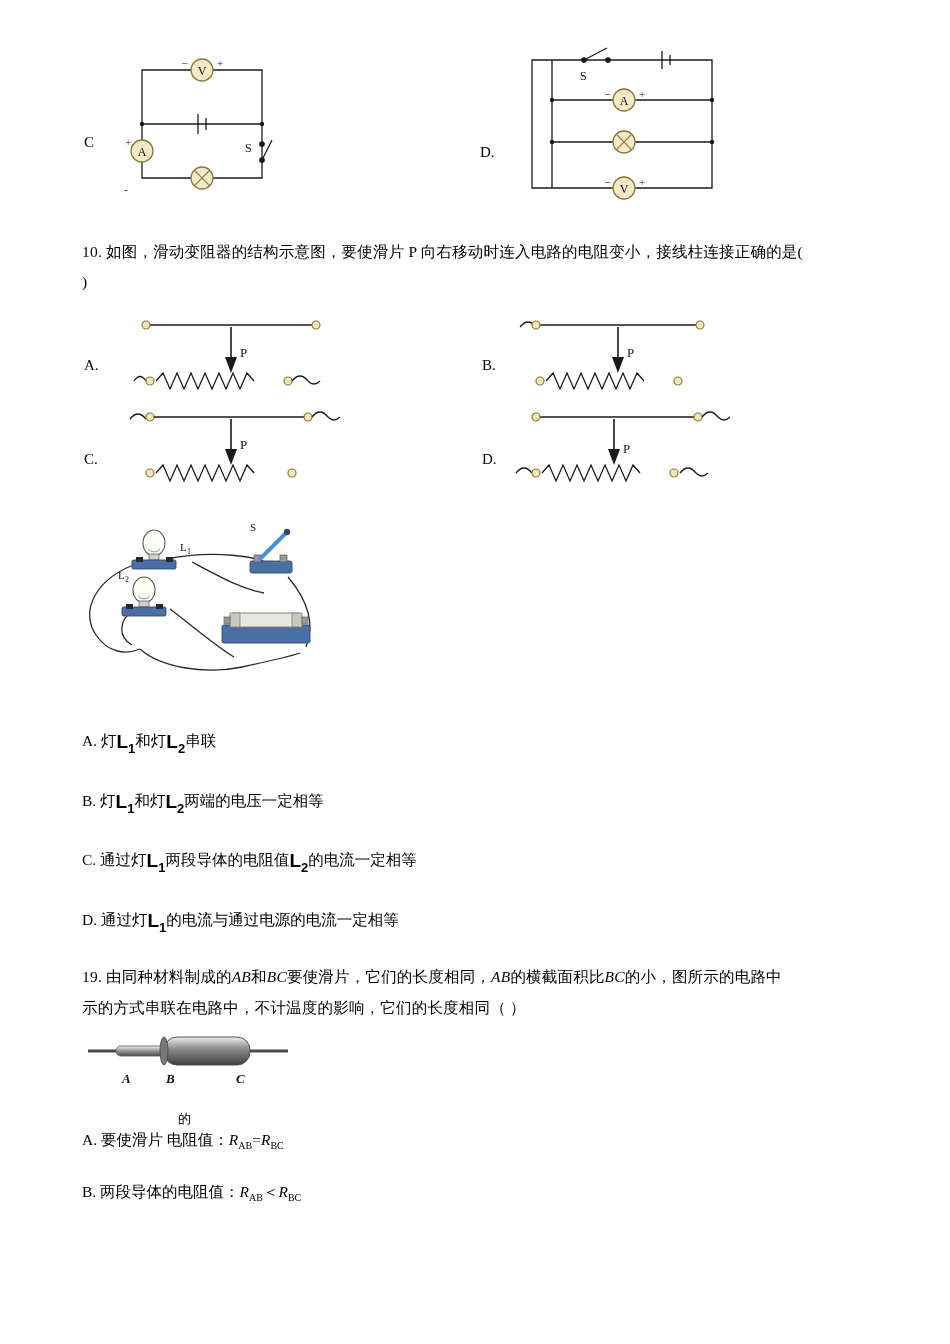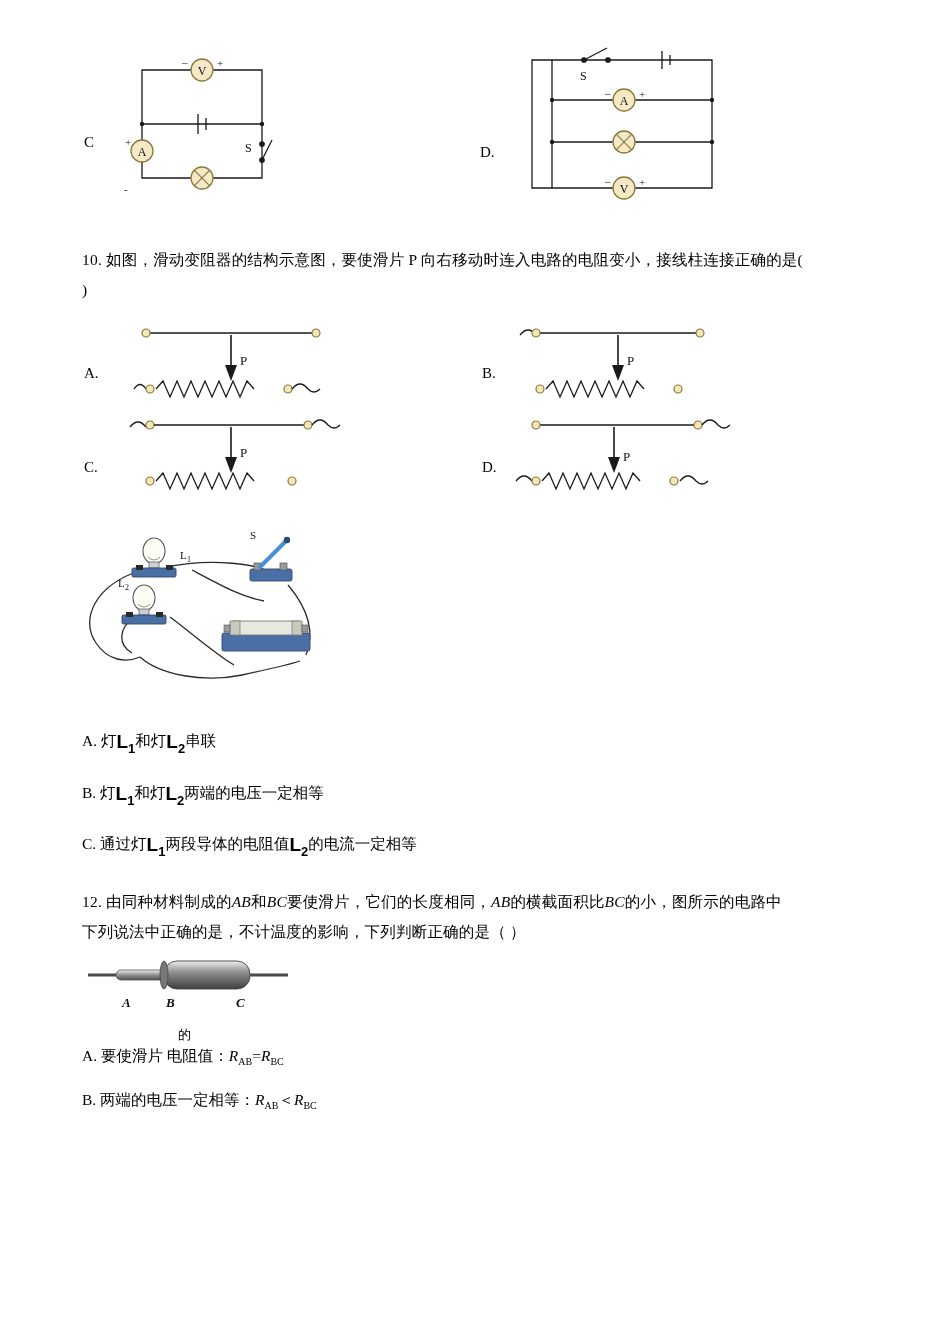--- a/index.html
+++ b/index.html
@@ -29,21 +29,21 @@
   }
   .qtext {
     font-size: 15.5px;
     line-height: 1.95;
     letter-spacing: 0.2px;
     text-align: justify;
   }
   .opt {
     font-size: 15.5px;
     line-height: 1.9;
-    margin-top: 14px;
+    margin-top: 22px;
   }
   .big-l {
     font-family: "Liberation Sans", sans-serif;
     font-weight: bold;
     font-size: 19px;
     vertical-align: -2px;
   }
   .big-l sub {
     font-size: 13px;
   }
@@ -53,21 +53,21 @@
   sub {
     font-size: 10px;
   }
   .svg-block {
     display: block;
   }
   .row-label {
     font-size: 15px;
     font-family: "Liberation Serif", serif;
   }
-  .q10wrap { margin-top: 20px; }
+  .q10wrap { margin-top: 12px; }
   .figure-10 { margin-top: 10px; }
   .figure-11 { margin-top: 6px; }
   .figure-12 { margin-top: 8px; }
   .small-note {
     font-size: 13px;
   }
 </style>
 </head>
 <body>
 
@@ -301,28 +301,31 @@
       </div>
 
       <div class="opt">
         <span>B.  灯</span><span class="big-l"><span>L</span><sub>1</sub></span><span>和灯</span><span class="big-l"><span>L</span><sub>2</sub></span><span>两端的电压一定相等</span>
       </div>
 
       <div class="opt">
         <span>C.  通过灯</span><span class="big-l"><span>L</span><sub>1</sub></span><span>两段导体的电阻值</span><span class="big-l"><span>L</span><sub>2</sub></span><span>的电流一定相等</span>
       </div>
 
+      <div class="opt">
+        <span>D.  通过灯</span><span class="big-l"><span>L</span><sub>1</sub></span><span>的电流与通过电源的电流一定相等</span>
+      </div>
     </div>
 
     <div style="margin-top:22px;">
       <div class="qtext">
-        <span>12.</span>
+        <span>19.</span>
         <span>由同种材料制成的</span><span class="ital">AB</span><span>和</span><span class="ital">BC</span><span>要使滑片，它们的长度相同，</span><span class="ital">AB</span><span>的横截面积比</span><span class="ital">BC</span><span>的小，图所示的电路中</span>
       </div>
-      <div class="qtext">下列说法中正确的是，不计温度的影响，下列判断正确的是（      ）</div>
+      <div class="qtext">示的方式串联在电路中，不计温度的影响，它们的长度相同（      ）</div>
 
       <div class="figure-12" style="position:relative;height:72px;">
         <svg width="220" height="66" viewBox="0 0 220 66" style="position:absolute;left:6px;top:0;">
           <defs>
             <linearGradient id="thinG" x1="0" y1="0" x2="0" y2="1">
               <stop offset="0%" stop-color="#f2f2f2"></stop>
               <stop offset="45%" stop-color="#9a9a9a"></stop>
               <stop offset="100%" stop-color="#4d4d4d"></stop>
             </linearGradient>
             <linearGradient id="thickG" x1="0" y1="0" x2="0" y2="1">
@@ -342,18 +345,18 @@
         </svg>
       </div>
 
       <div class="opt" style="position:relative;">
         <span class="small-note" style="position:absolute;left:96px;top:-18px;">的</span>
         <span>A.  要使滑片</span>
         <span>电阻值：</span><span class="ital">R</span><sub>AB</sub><span>=</span><span class="ital">R</span><sub>BC</sub>
       </div>
 
       <div class="opt">
-        <span>B.  两端的电压一定相等：</span><span class="ital">R</span><sub>AB</sub><span>＜</span><span class="ital">R</span><sub>BC</sub>
+        <span>B.  两段导体的电阻值：</span><span class="ital">R</span><sub>AB</sub><span>＜</span><span class="ital">R</span><sub>BC</sub>
       </div>
     </div>
 
   </div>
 </div>
 
 </body></html>

